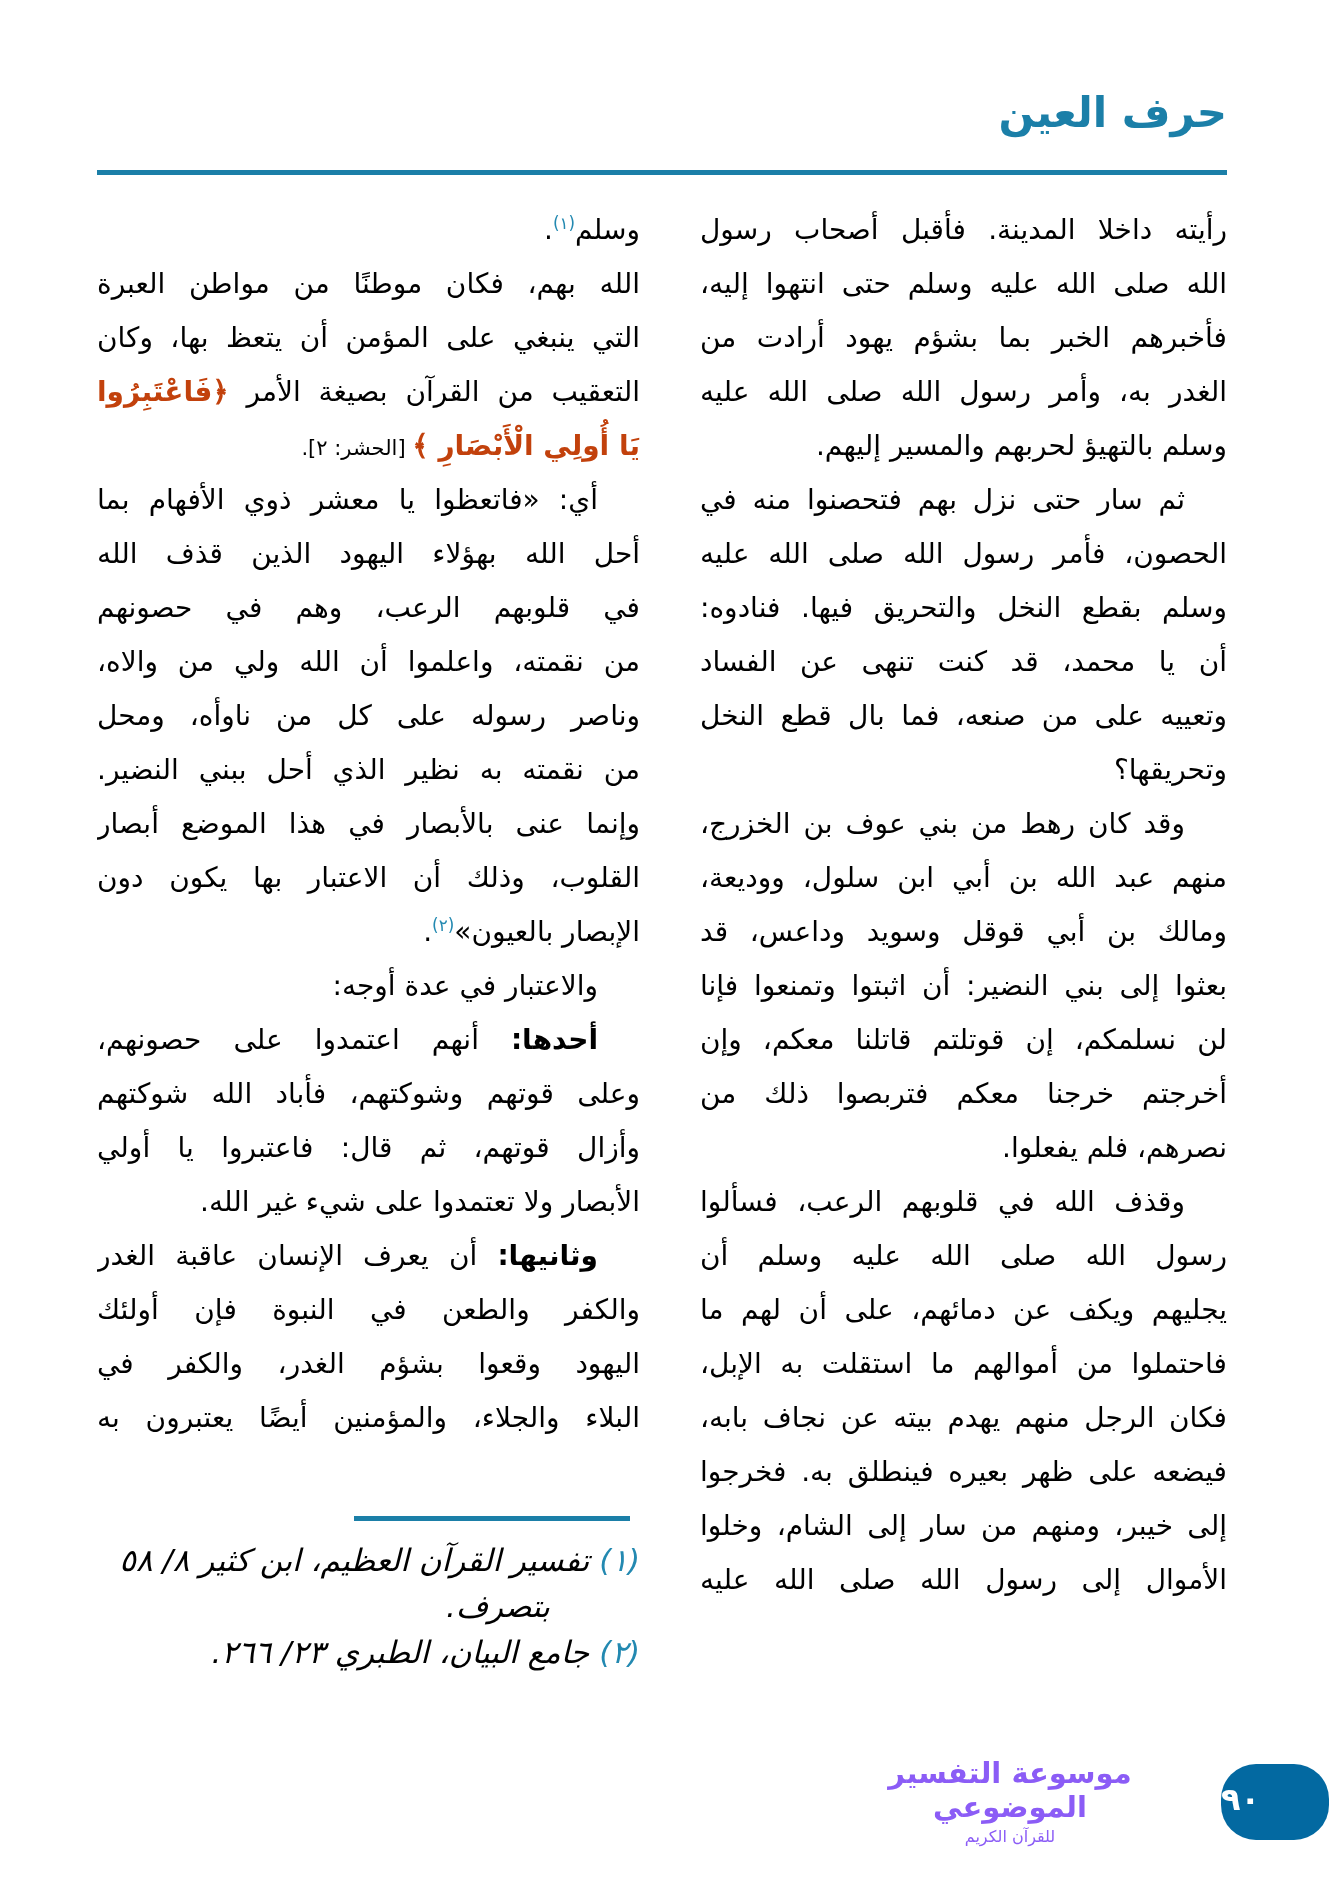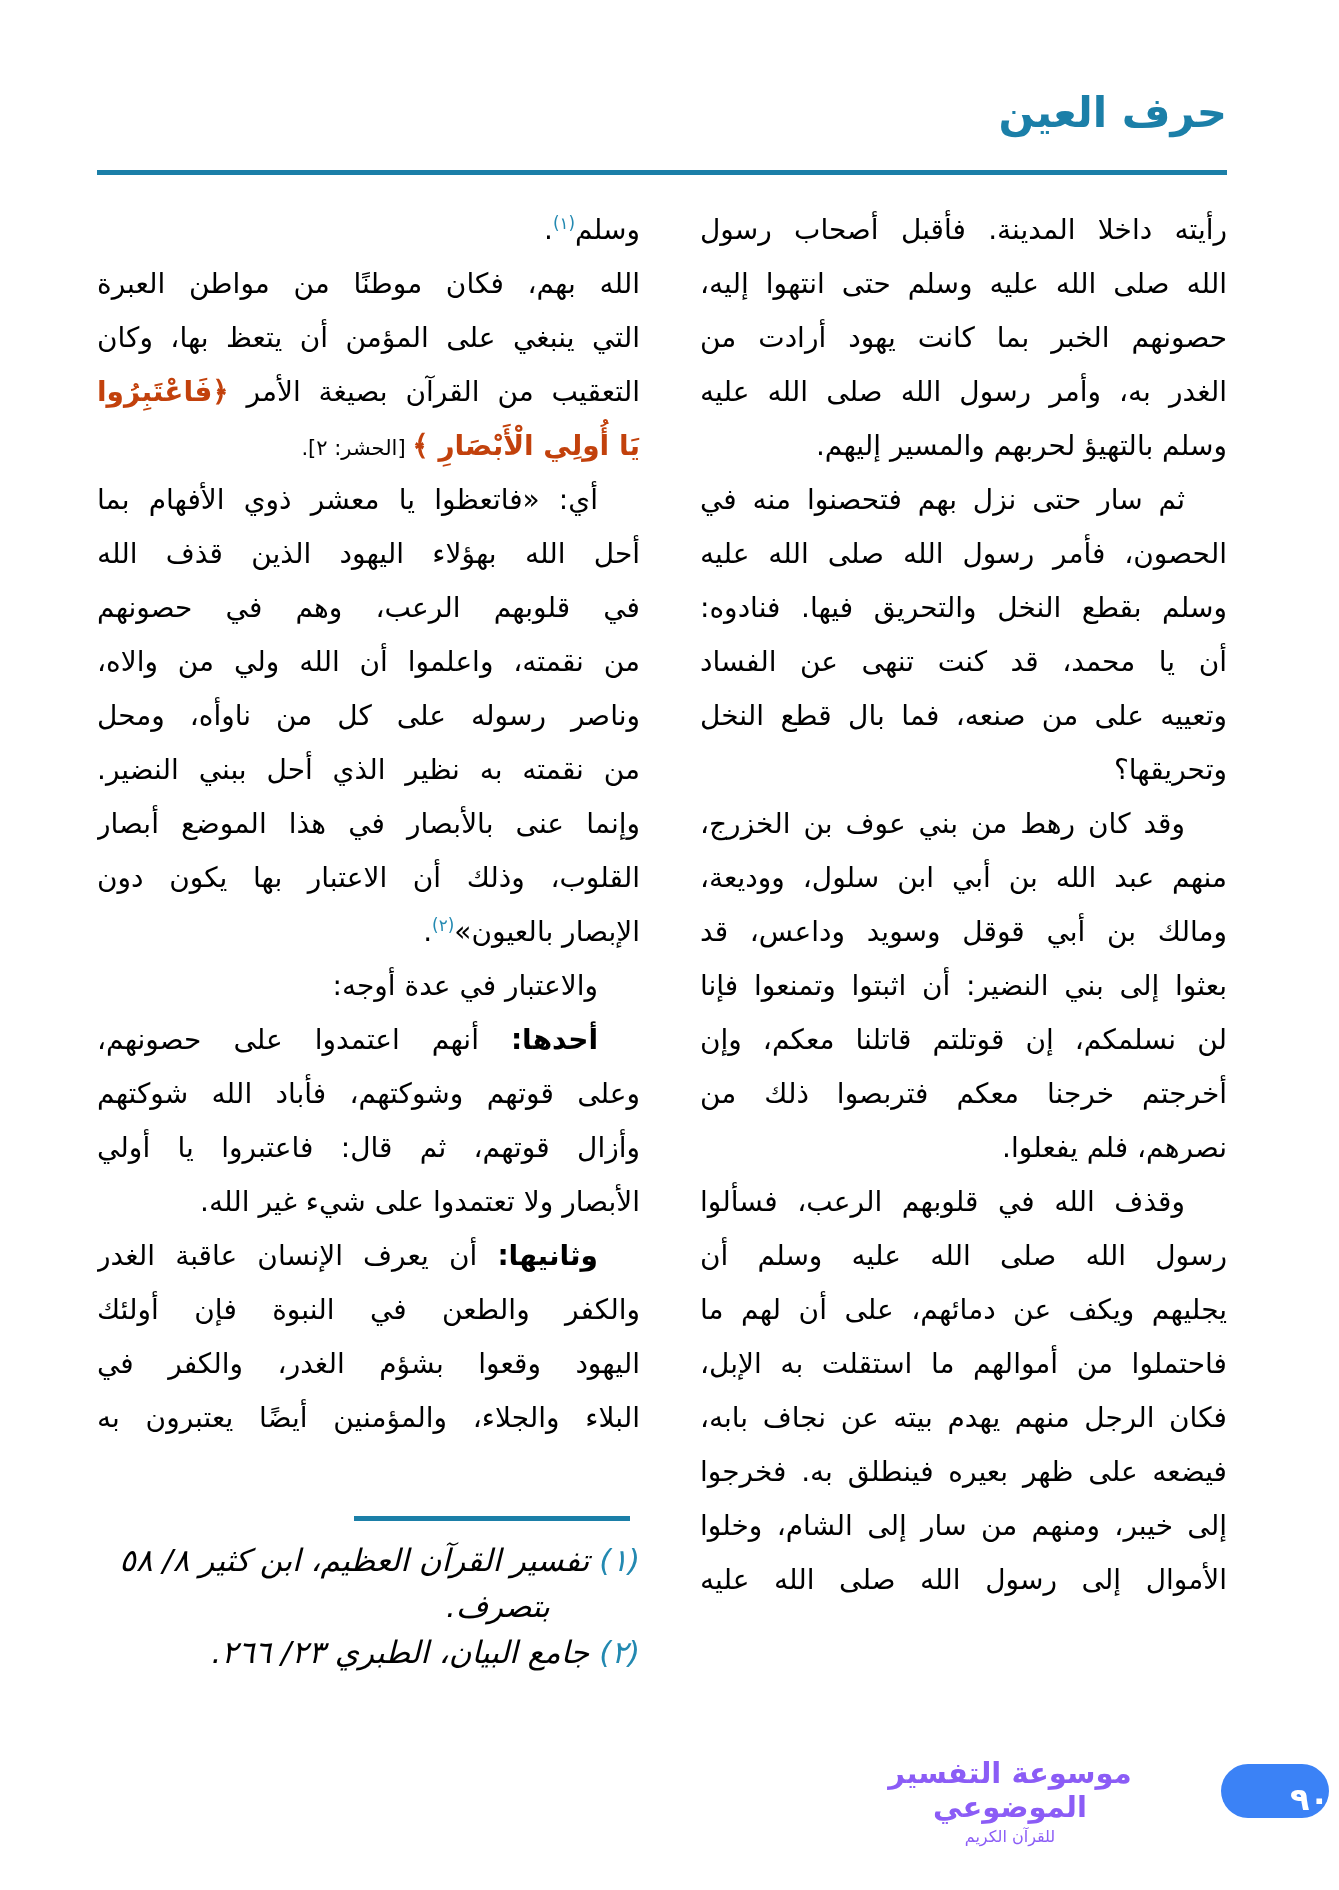--- a/index.html
+++ b/index.html
@@ -75,38 +75,38 @@
   .fn-num{color:#2389b1;}
   
   .logo{
     position:absolute;top:1756px;left:880px;width:260px;
     text-align:center;color:#8b5cf6;
   }
   .logo-line1{font-size:29px;font-weight:bold;line-height:34px;letter-spacing:-1px;}
   .logo-line2{font-size:16px;font-weight:normal;line-height:26px;}
   .page-badge{
     position:absolute;top:1764px;right:10px;
-    width:108px;height:54px;
-    background:#3b82f6;border-radius:35px;
+    width:108px;height:76px;
+    background:#0369a1;border-radius:35px;
     color:#ffffff;font-size:32px;font-weight:bold;
-    text-align:right;line-height:70px;
+    text-align:left;line-height:70px;
   }
 </style>
 </head>
 <body>
 
 <div class="page">
 
   <div class="title">حرف العين</div>
   <div class="rule"></div>
 
   <div class="col col-right">
       <div class="line"><span>رأيته داخلا المدينة. فأقبل أصحاب رسول</span></div>
       <div class="line"><span>الله صلى الله عليه وسلم حتى انتهوا إليه،</span></div>
-      <div class="line"><span>حصونهم الخبر بما كانت يهود أرادت من</span></div>
+      <div class="line"><span>فأخبرهم الخبر بما بشؤم يهود أرادت من</span></div>
       <div class="line"><span>الغدر به، وأمر رسول الله صلى الله عليه</span></div>
       <div class="line last"><span>وسلم بالتهيؤ لحربهم والمسير إليهم.</span></div>
       <div class="line indent"><span>ثم سار حتى نزل بهم فتحصنوا منه في</span></div>
       <div class="line"><span>الحصون، فأمر رسول الله صلى الله عليه</span></div>
       <div class="line"><span>وسلم بقطع النخل والتحريق فيها. فنادوه:</span></div>
       <div class="line"><span>أن يا محمد، قد كنت تنهى عن الفساد</span></div>
       <div class="line"><span>وتعييه على من صنعه، فما بال قطع النخل</span></div>
       <div class="line last"><span>وتحريقها؟</span></div>
       <div class="line indent"><span>وقد كان رهط من بني عوف بن الخزرج،</span></div>
       <div class="line"><span>منهم عبد الله بن أبي ابن سلول، ووديعة،</span></div>

